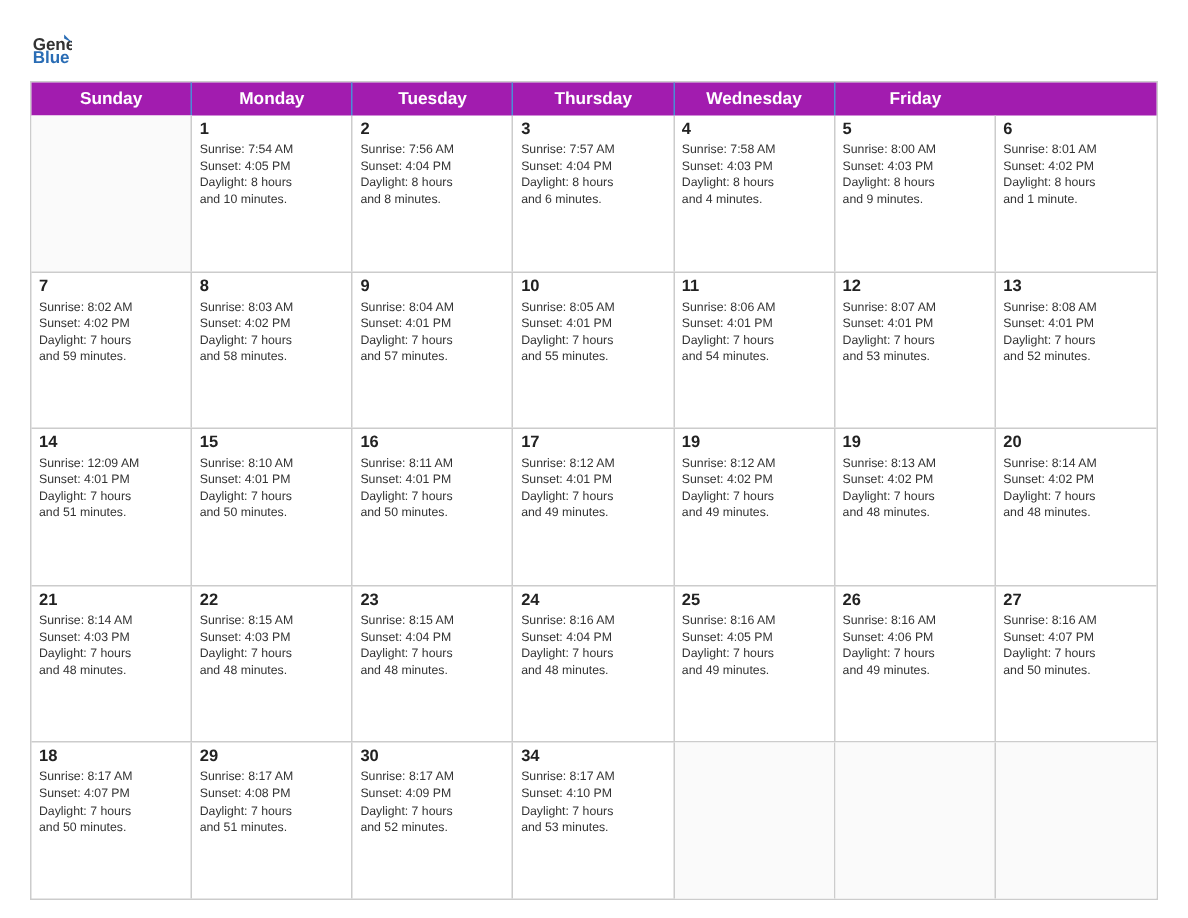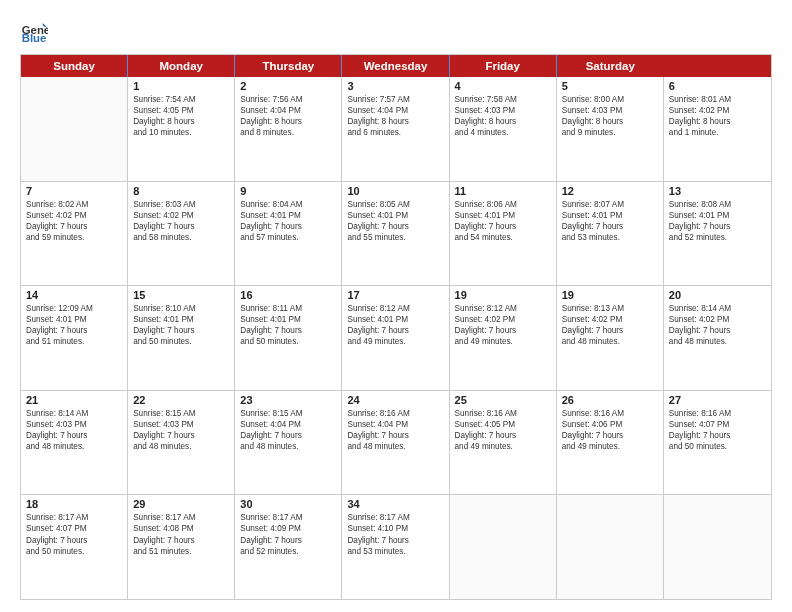--- a/index.html
+++ b/index.html
@@ -47,21 +47,21 @@
     }
     .calendar {
       flex: 1;
       display: flex;
       flex-direction: column;
       border: 1px solid #ccc;
     }
     .cal-header {
       display: grid;
       grid-template-columns: repeat(7, 1fr);
-      background: #b91c1c;
+      background: #a21caf;
     }
     .cal-header-cell {
       color: #fff;
       font-size: 11.5px;
       font-weight: bold;
       text-align: center;
       padding: 5px 2px;
       border-right: 1px solid #4a8dd5;
     }
     .cal-header-cell:last-child { border-right: none; }
@@ -117,24 +117,24 @@
     <div class="title-area">
       <div class="month-title"></div>
       <div class="subtitle"></div>
     </div>
   </div>
 
   <div class="calendar">
     <div class="cal-header" id="cal-header">
         <div class="cal-header-cell">Sunday</div>
         <div class="cal-header-cell">Monday</div>
+        <div class="cal-header-cell">Tuesday</div>
         <div class="cal-header-cell">Thursday</div>
         <div class="cal-header-cell">Wednesday</div>
         <div class="cal-header-cell">Friday</div>
-        <div class="cal-header-cell">Saturday</div>
       </div>
     <div class="cal-body" id="cal-body">
         <div class="cal-row">
           <div class="cal-cell empty"></div>
           <div class="cal-cell">
             <div class="day-num">1</div>
             <div class="cell-line">Sunrise: 7:54 AM</div>
             <div class="cell-line">Sunset: 4:05 PM</div>
             <div class="cell-line">Daylight: 8 hours</div>
             <div class="cell-line">and 10 minutes.</div>

